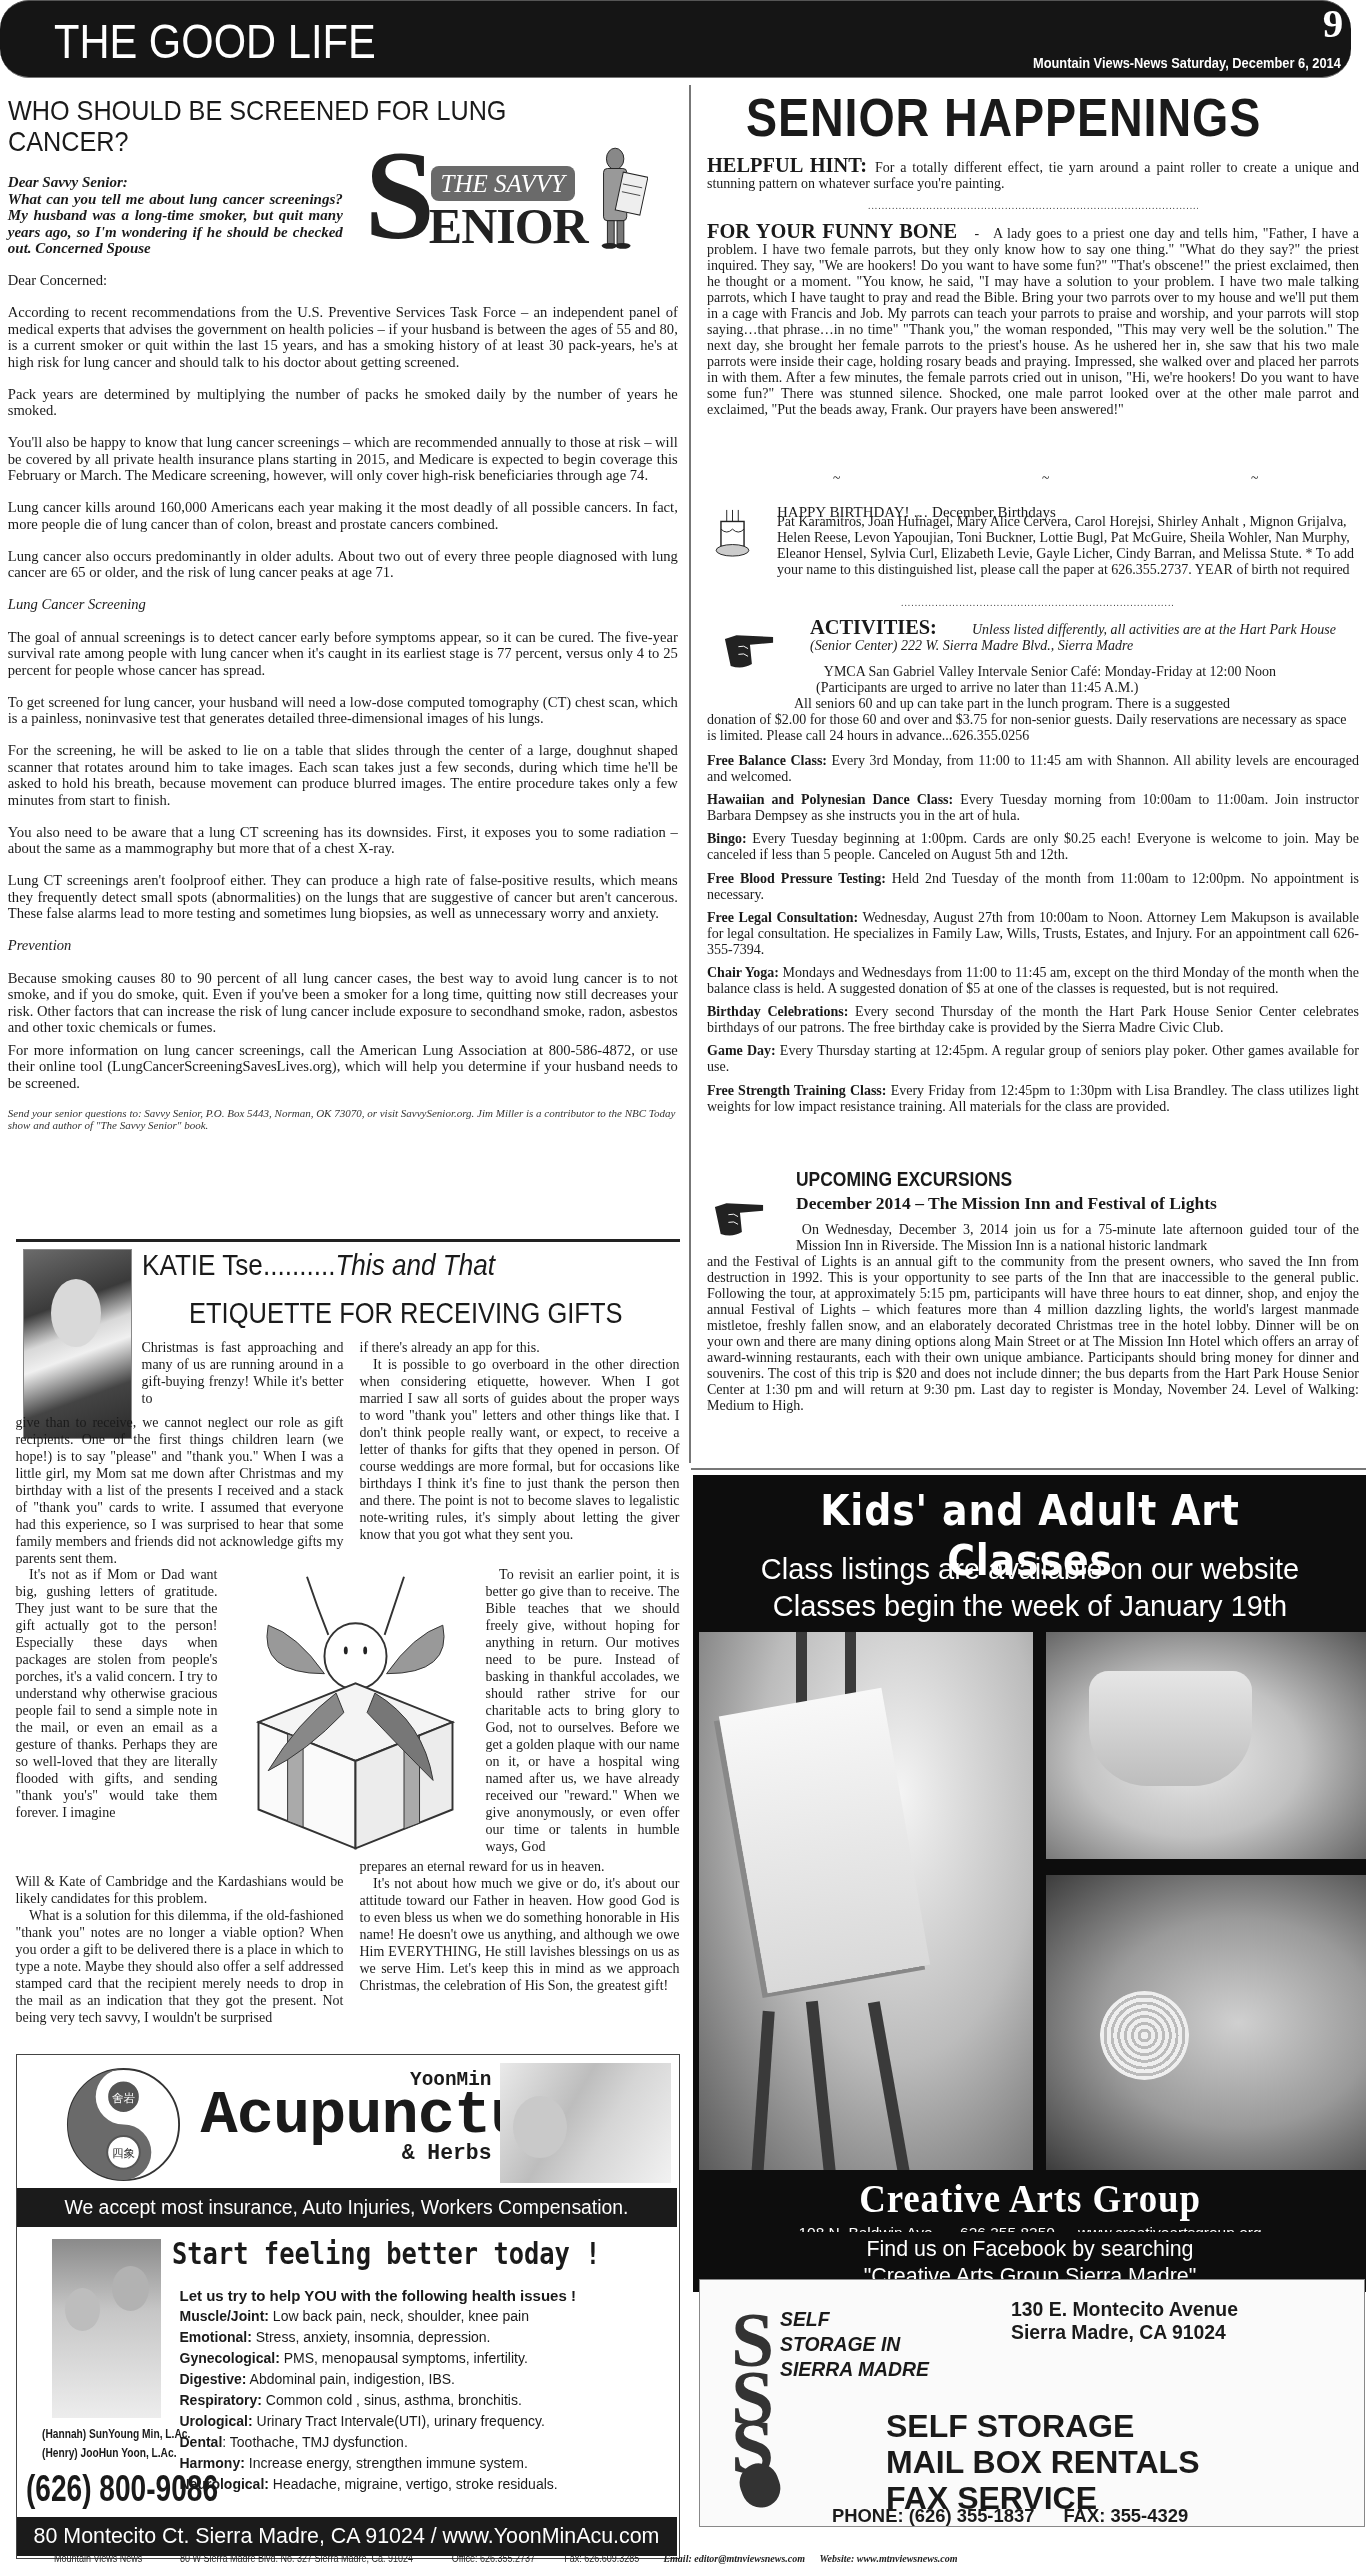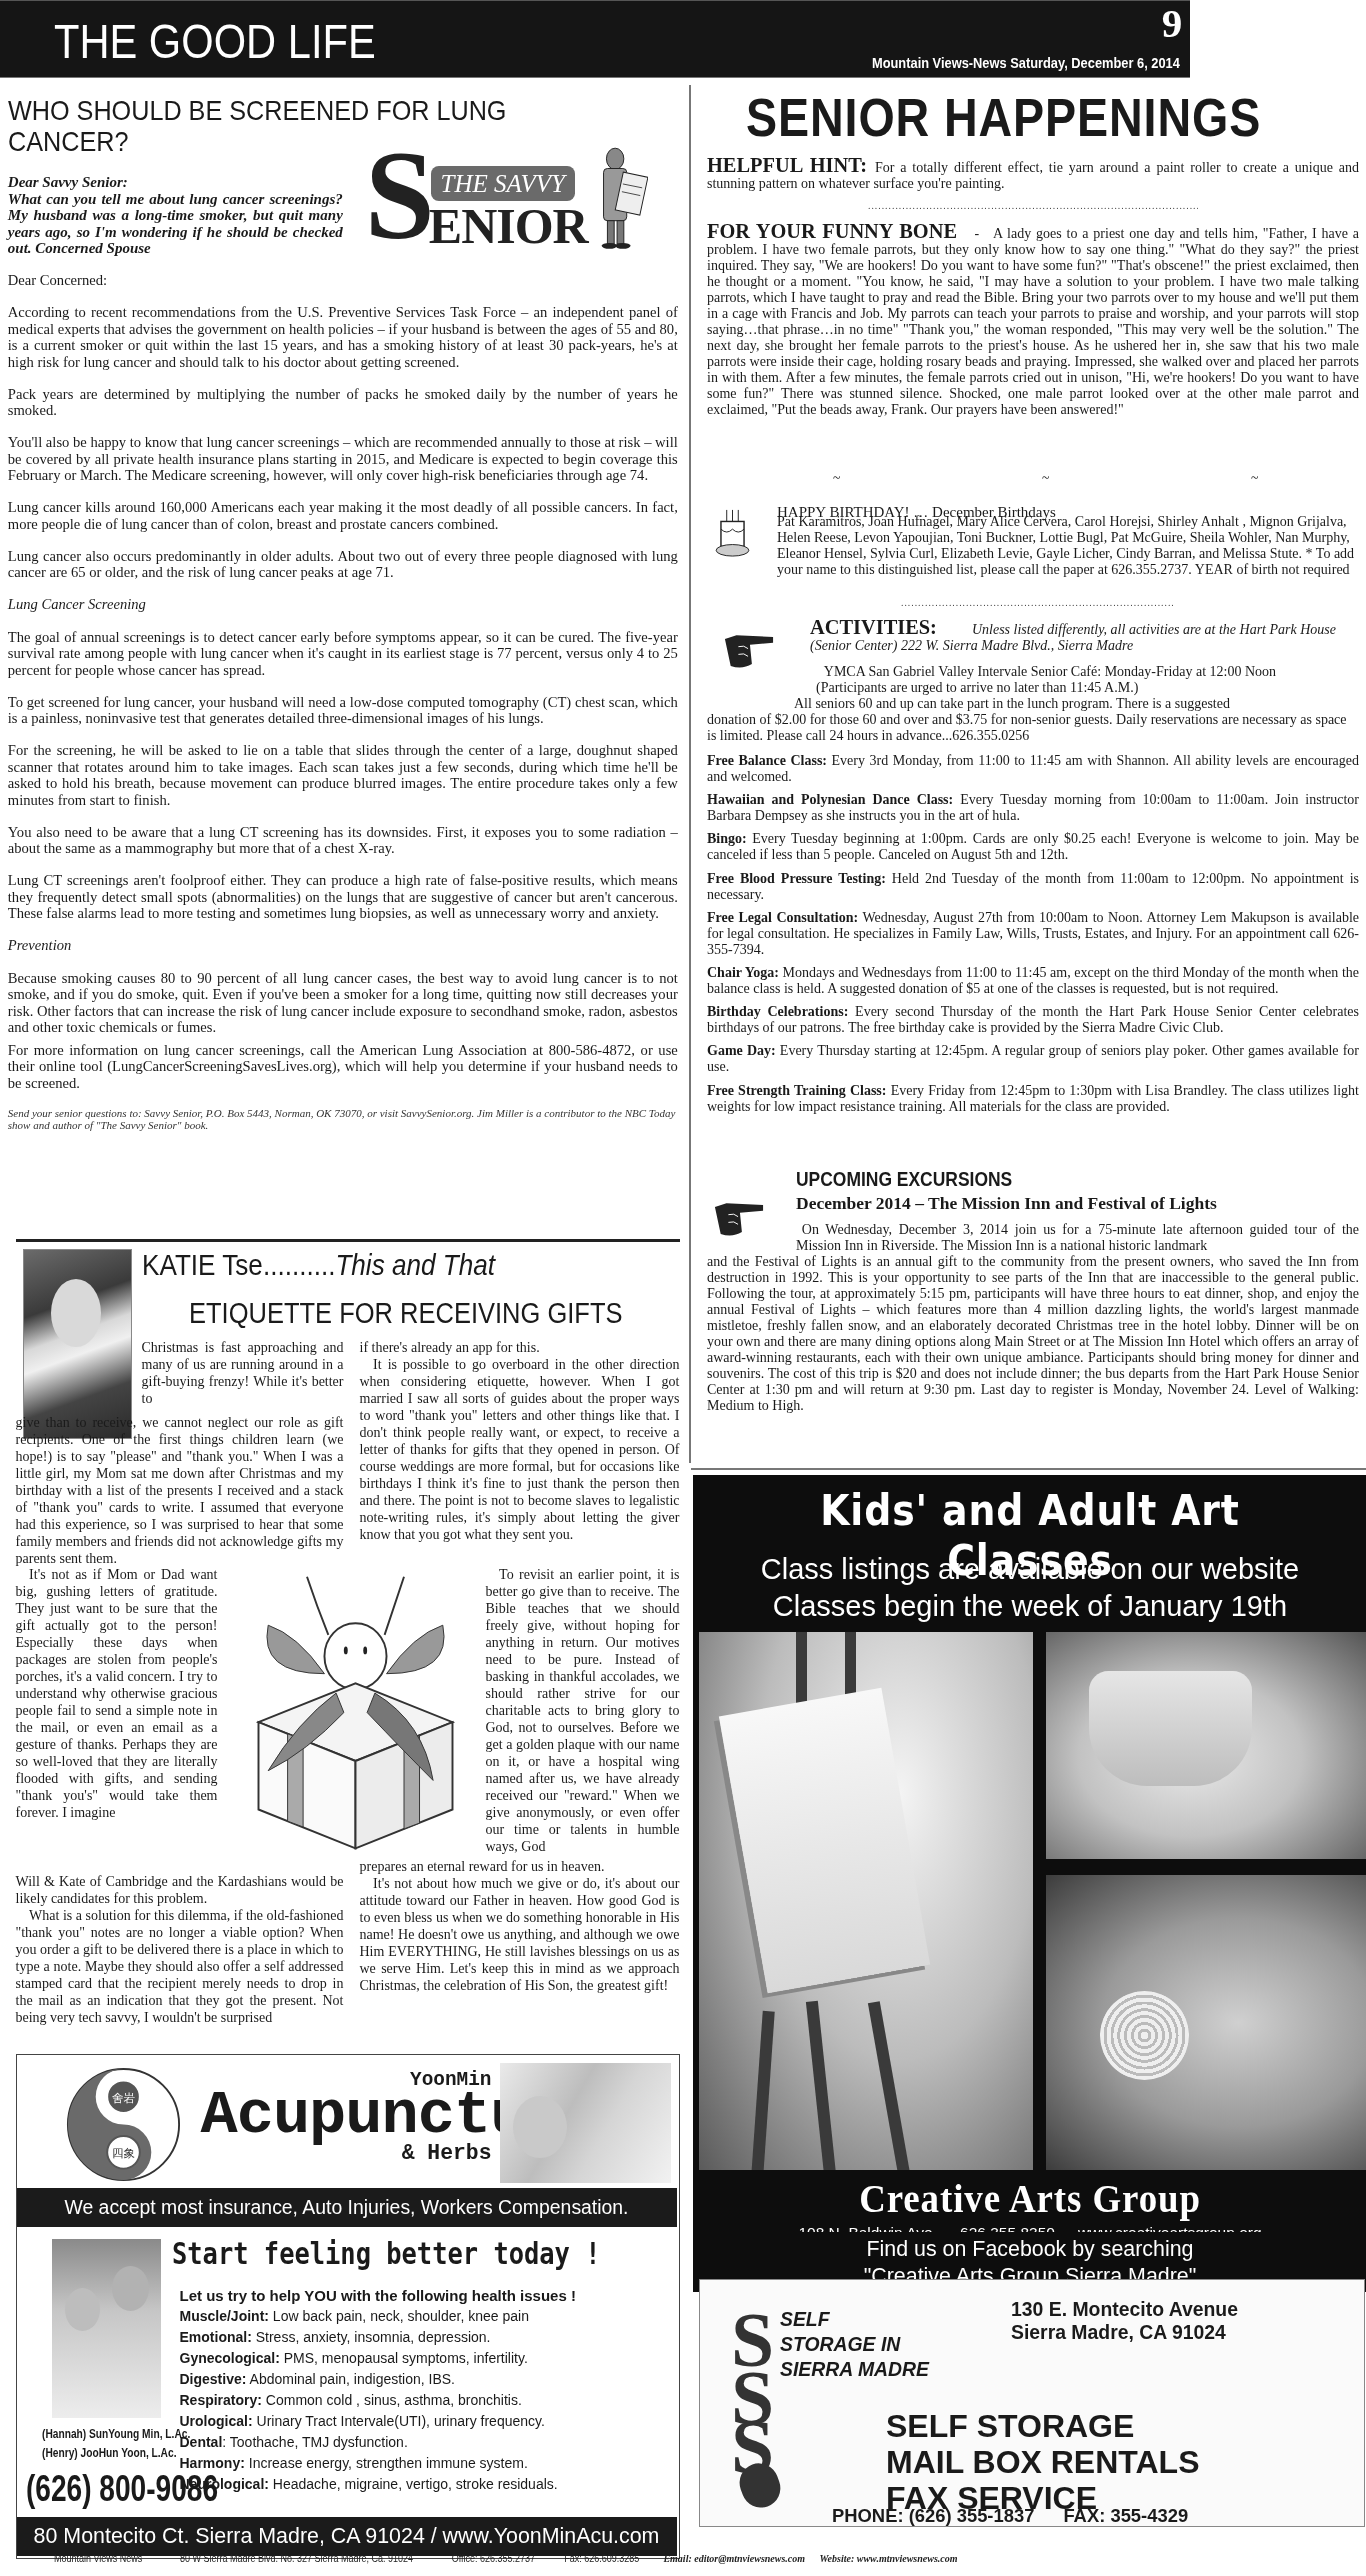--- a/index.html
+++ b/index.html
@@ -1,20 +1,20 @@
 <!DOCTYPE html>
 <html><head>
 <meta charset="utf-8">
 <style>
   * { box-sizing: border-box; margin: 0; padding: 0; }
   html, body { width: 1367px; background: #fff; }
   body { font-family: "Liberation Serif", "DejaVu Serif", serif; color: #1a1a1a; position: relative; height: 2576px; overflow: hidden; }
 
   
-  .masthead { position: absolute; left: 0; top: 0; width: 1190px; height: 78px; background: #151515; border-top: 1.9px solid #555; border-bottom: 1.9px solid #777; }
+  .masthead { position: absolute; left: 0; top: 0; width: 1351px; height: 78px; background: #151515; border-top: 1.9px solid #555; border-bottom: 1.9px solid #777; border-radius: 29px; }
   .masthead .section-title { position: absolute; left: 54px; top: 11.6px; font-family: "Liberation Sans", sans-serif; font-size: 49px; color: #fff; letter-spacing: 0px; transform: scaleX(0.85); transform-origin: left; font-weight: normal; }
   .masthead .page-num { position: absolute; right: 7.8px; top: -1.9px; font-family: "Liberation Serif", serif; font-weight: bold; font-size: 41px; color: #fff; }
   .masthead .dateline { position: absolute; right: 9.7px; top: 54px; font-family: "Liberation Sans", sans-serif; font-size: 14.6px; color: #fff; font-weight: bold; transform: scaleX(0.88); transform-origin: right; }
 
   .col-divider { position: absolute; left: 689px; top: 85px; width: 1.9px; height: 1378px; background: #777; }
 
   
   .lung { position: absolute; left: 7.8px; top: 87px; width: 670px; }
   .lung h1 { font-family: "Liberation Sans", sans-serif; font-weight: normal; font-size: 28px; line-height: 31px; transform: scaleX(0.9); transform-origin: left; width: 602px; margin-top: 7.8px; }
   .savvy-logo { position: absolute; left: 357px; top: 58px; width: 316px; height: 107px; }

